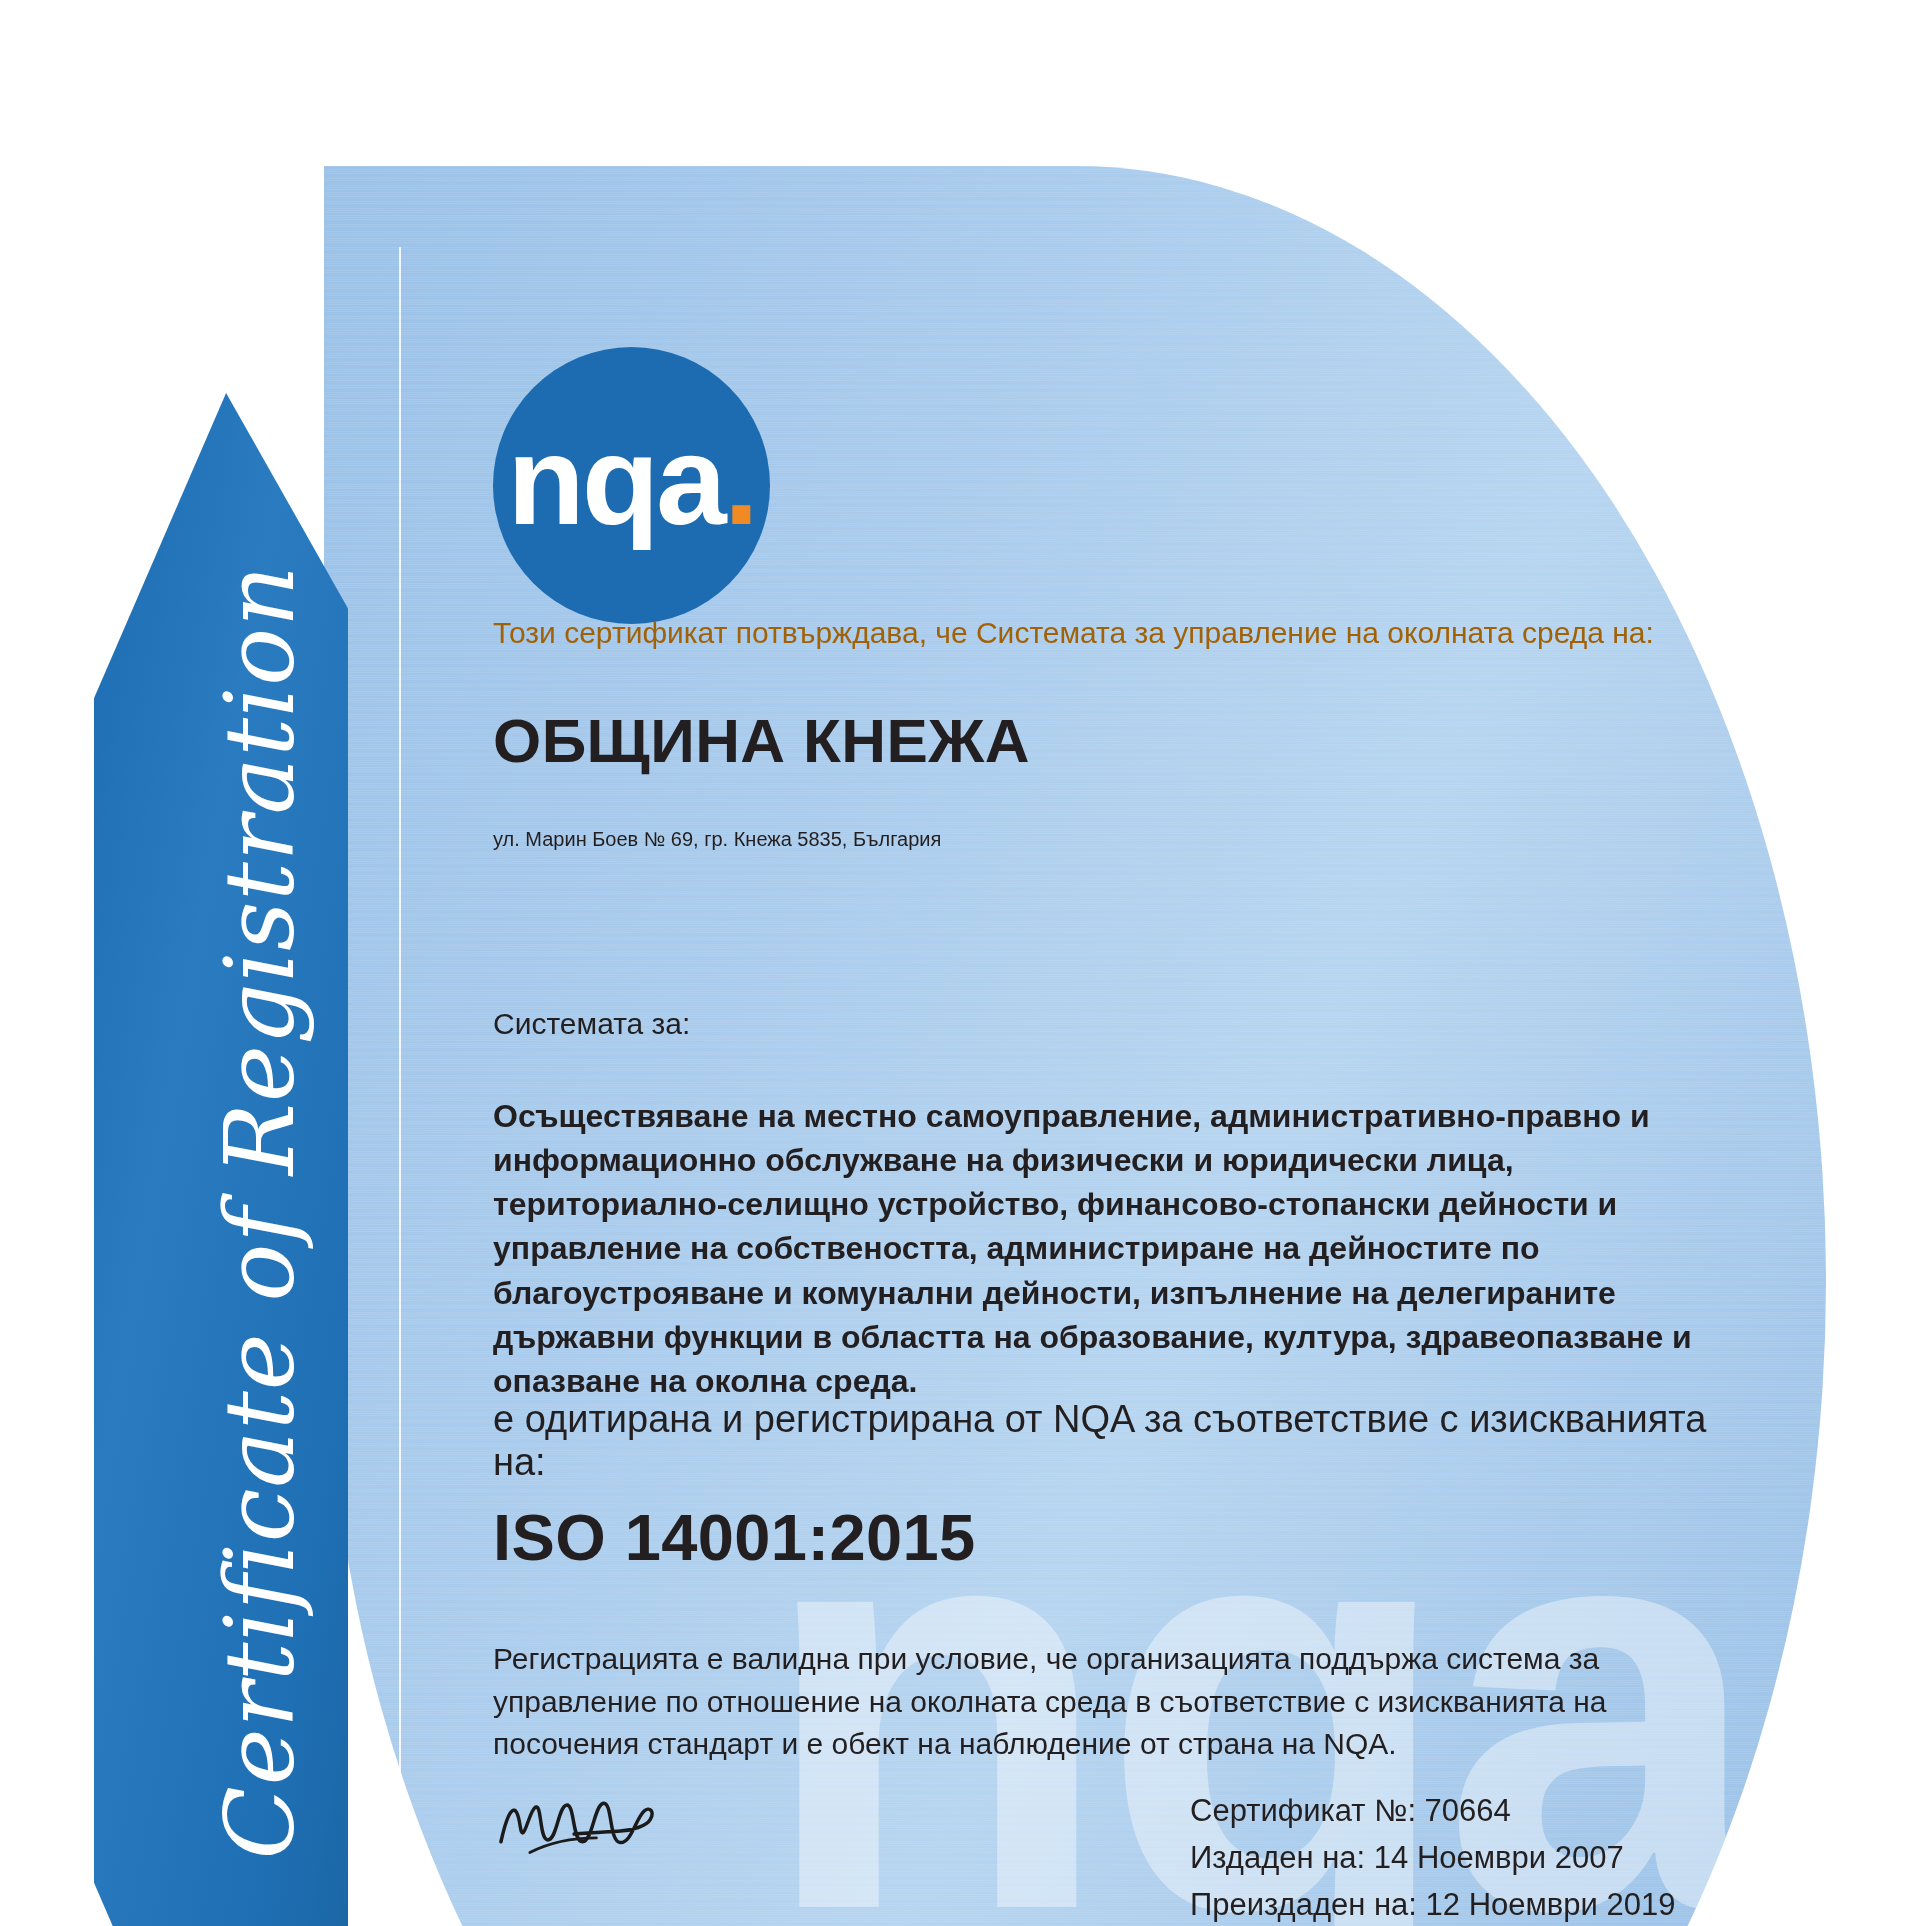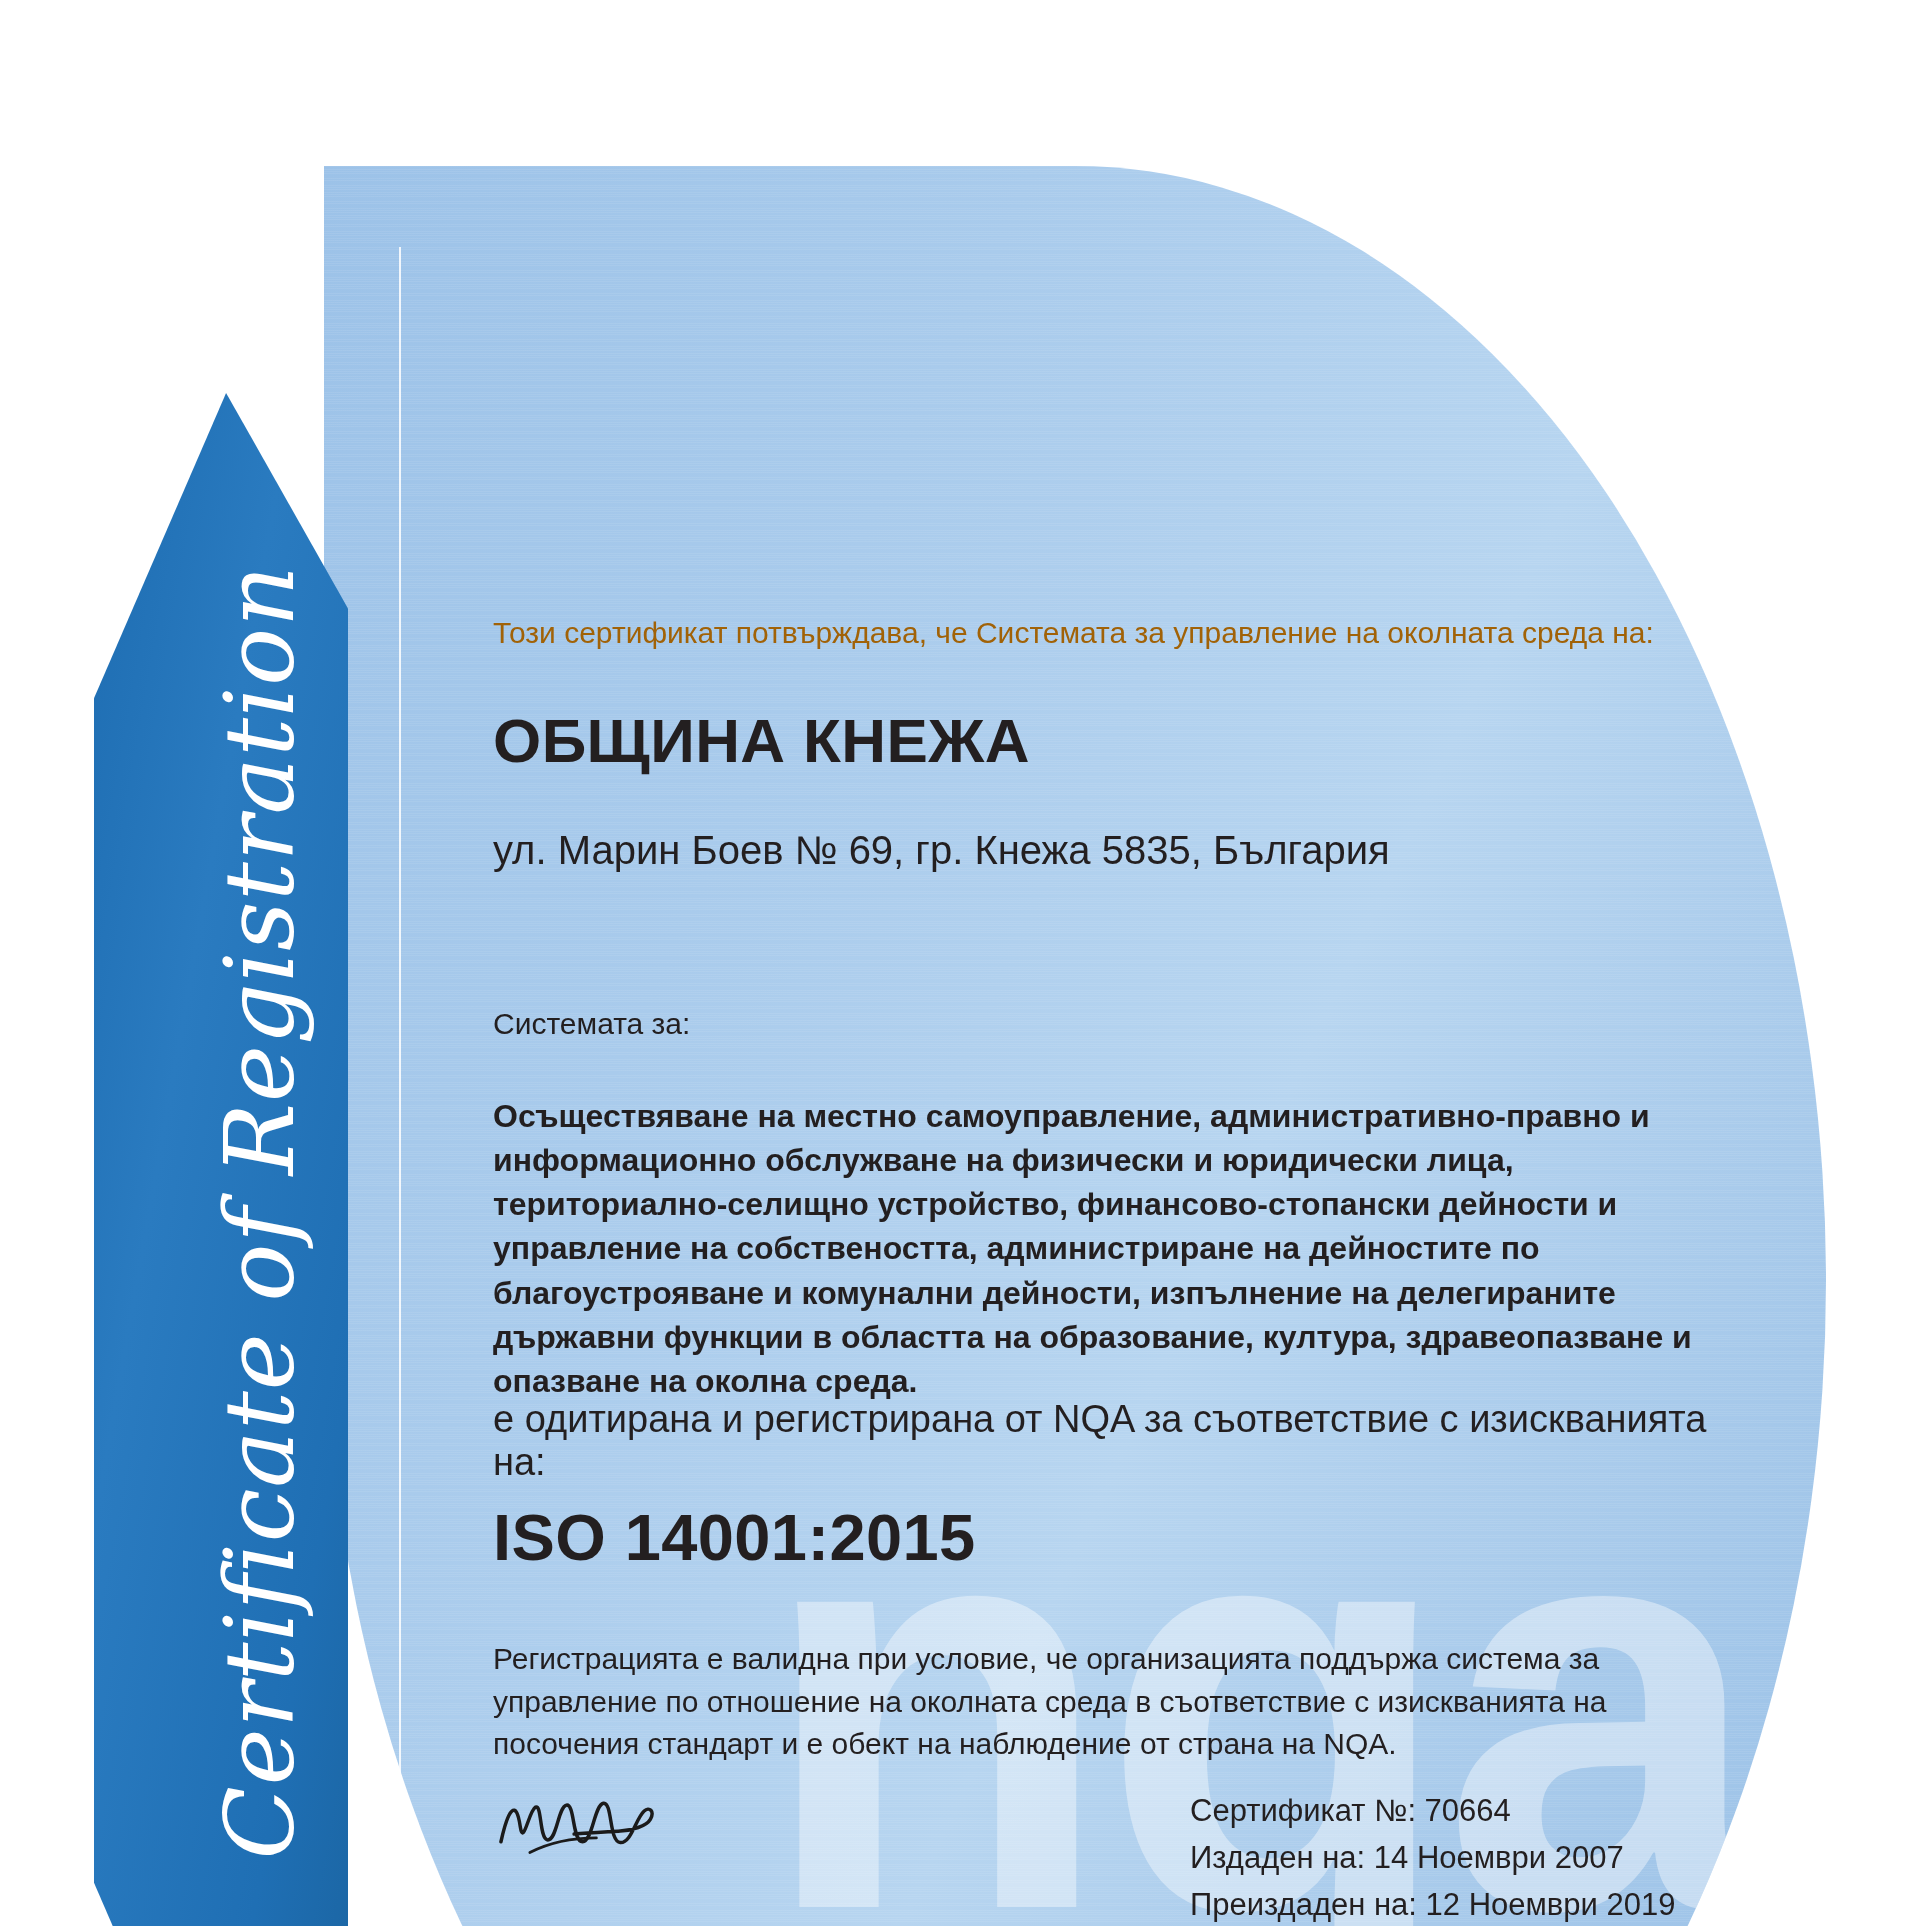--- a/index.html
+++ b/index.html
@@ -132,21 +132,21 @@
   .org-name {
     position: absolute;
     top: 705px;
     font-size: 62px;
     font-weight: 700;
     letter-spacing: 0.4px;
   }
   .org-address {
     position: absolute;
     top: 828px;
-    font-size: 40px;
+    font-size: 20px;
   }
   .scope-label {
     position: absolute;
     top: 1007px;
     font-size: 30px;
   }
   .scope-body {
     position: absolute;
     top: 1094px;
     width: 1221px;
@@ -208,20 +208,23 @@
   <div class="blue-oval">
     <div class="watermark">nqa</div>
   </div>
 
   <div class="spine-rule"></div>
 
   <div class="spine">
     <div class="spine-text">Certificate of Registration</div>
   </div>
 
+  <div class="logo">
+    <div class="logo-text"><span>nqa</span><span class="logo-dot">.</span></div>
+  </div>
 
   <div class="content">
     <div class="line-intro">Този сертификат потвърждава, че Системата за управление на околната среда на:</div>
     <div class="org-name">ОБЩИНА КНЕЖА</div>
     <div class="org-address">ул. Марин Боев № 69, гр. Кнежа 5835, България</div>
     <div class="scope-label">Системата за:</div>
     <div class="scope-body">Осъществяване на местно самоуправление, административно-правно и информационно обслужване на физически и юридически лица, териториално-селищно устройство, финансово-стопански дейности и управление на собствеността, администриране на дейностите по благоустрояване и комунални дейности, изпълнение на делегираните държавни функции в областта на образование, култура, здравеопазване и опазване на околна среда.</div>
     <div class="audited-line">е одитирана и регистрирана от NQA за съответствие с изискванията на:</div>
     <div class="standard">ISO 14001:2015</div>
     <div class="validity">Регистрацията е валидна при условие, че организацията поддържа система за управление по отношение на околната среда в съответствие с изискванията на посочения стандарт и е обект на наблюдение от страна на NQA.</div>

